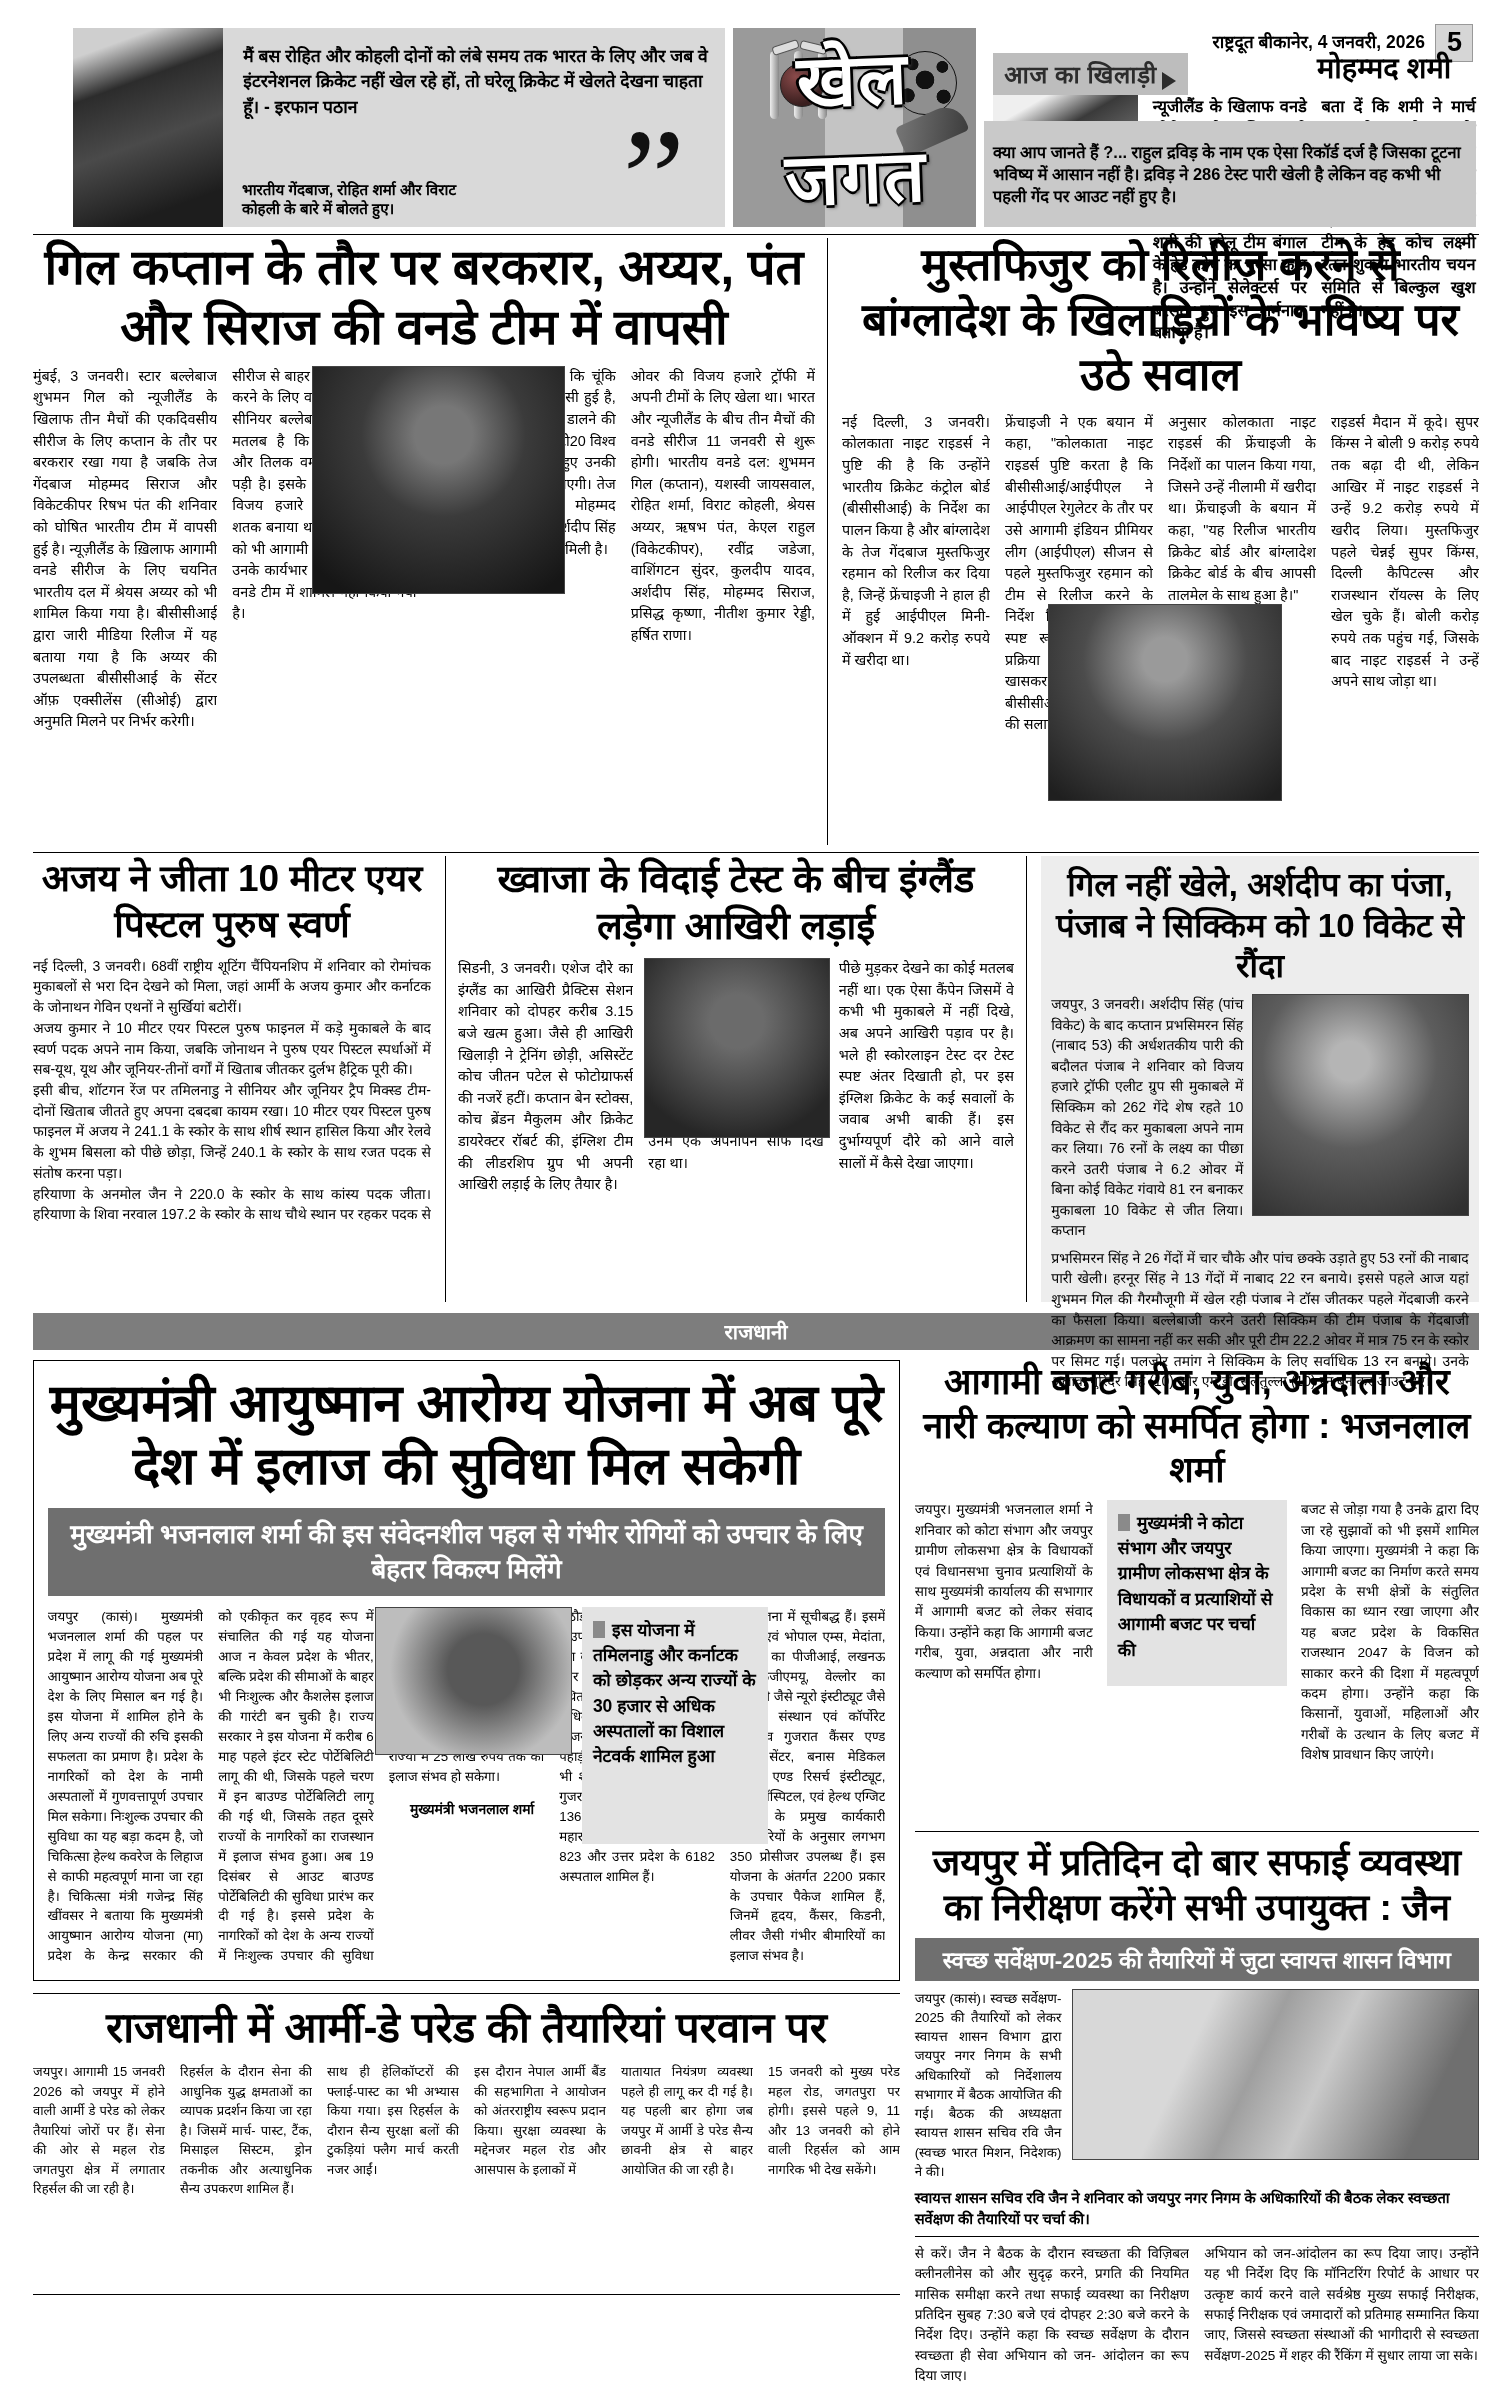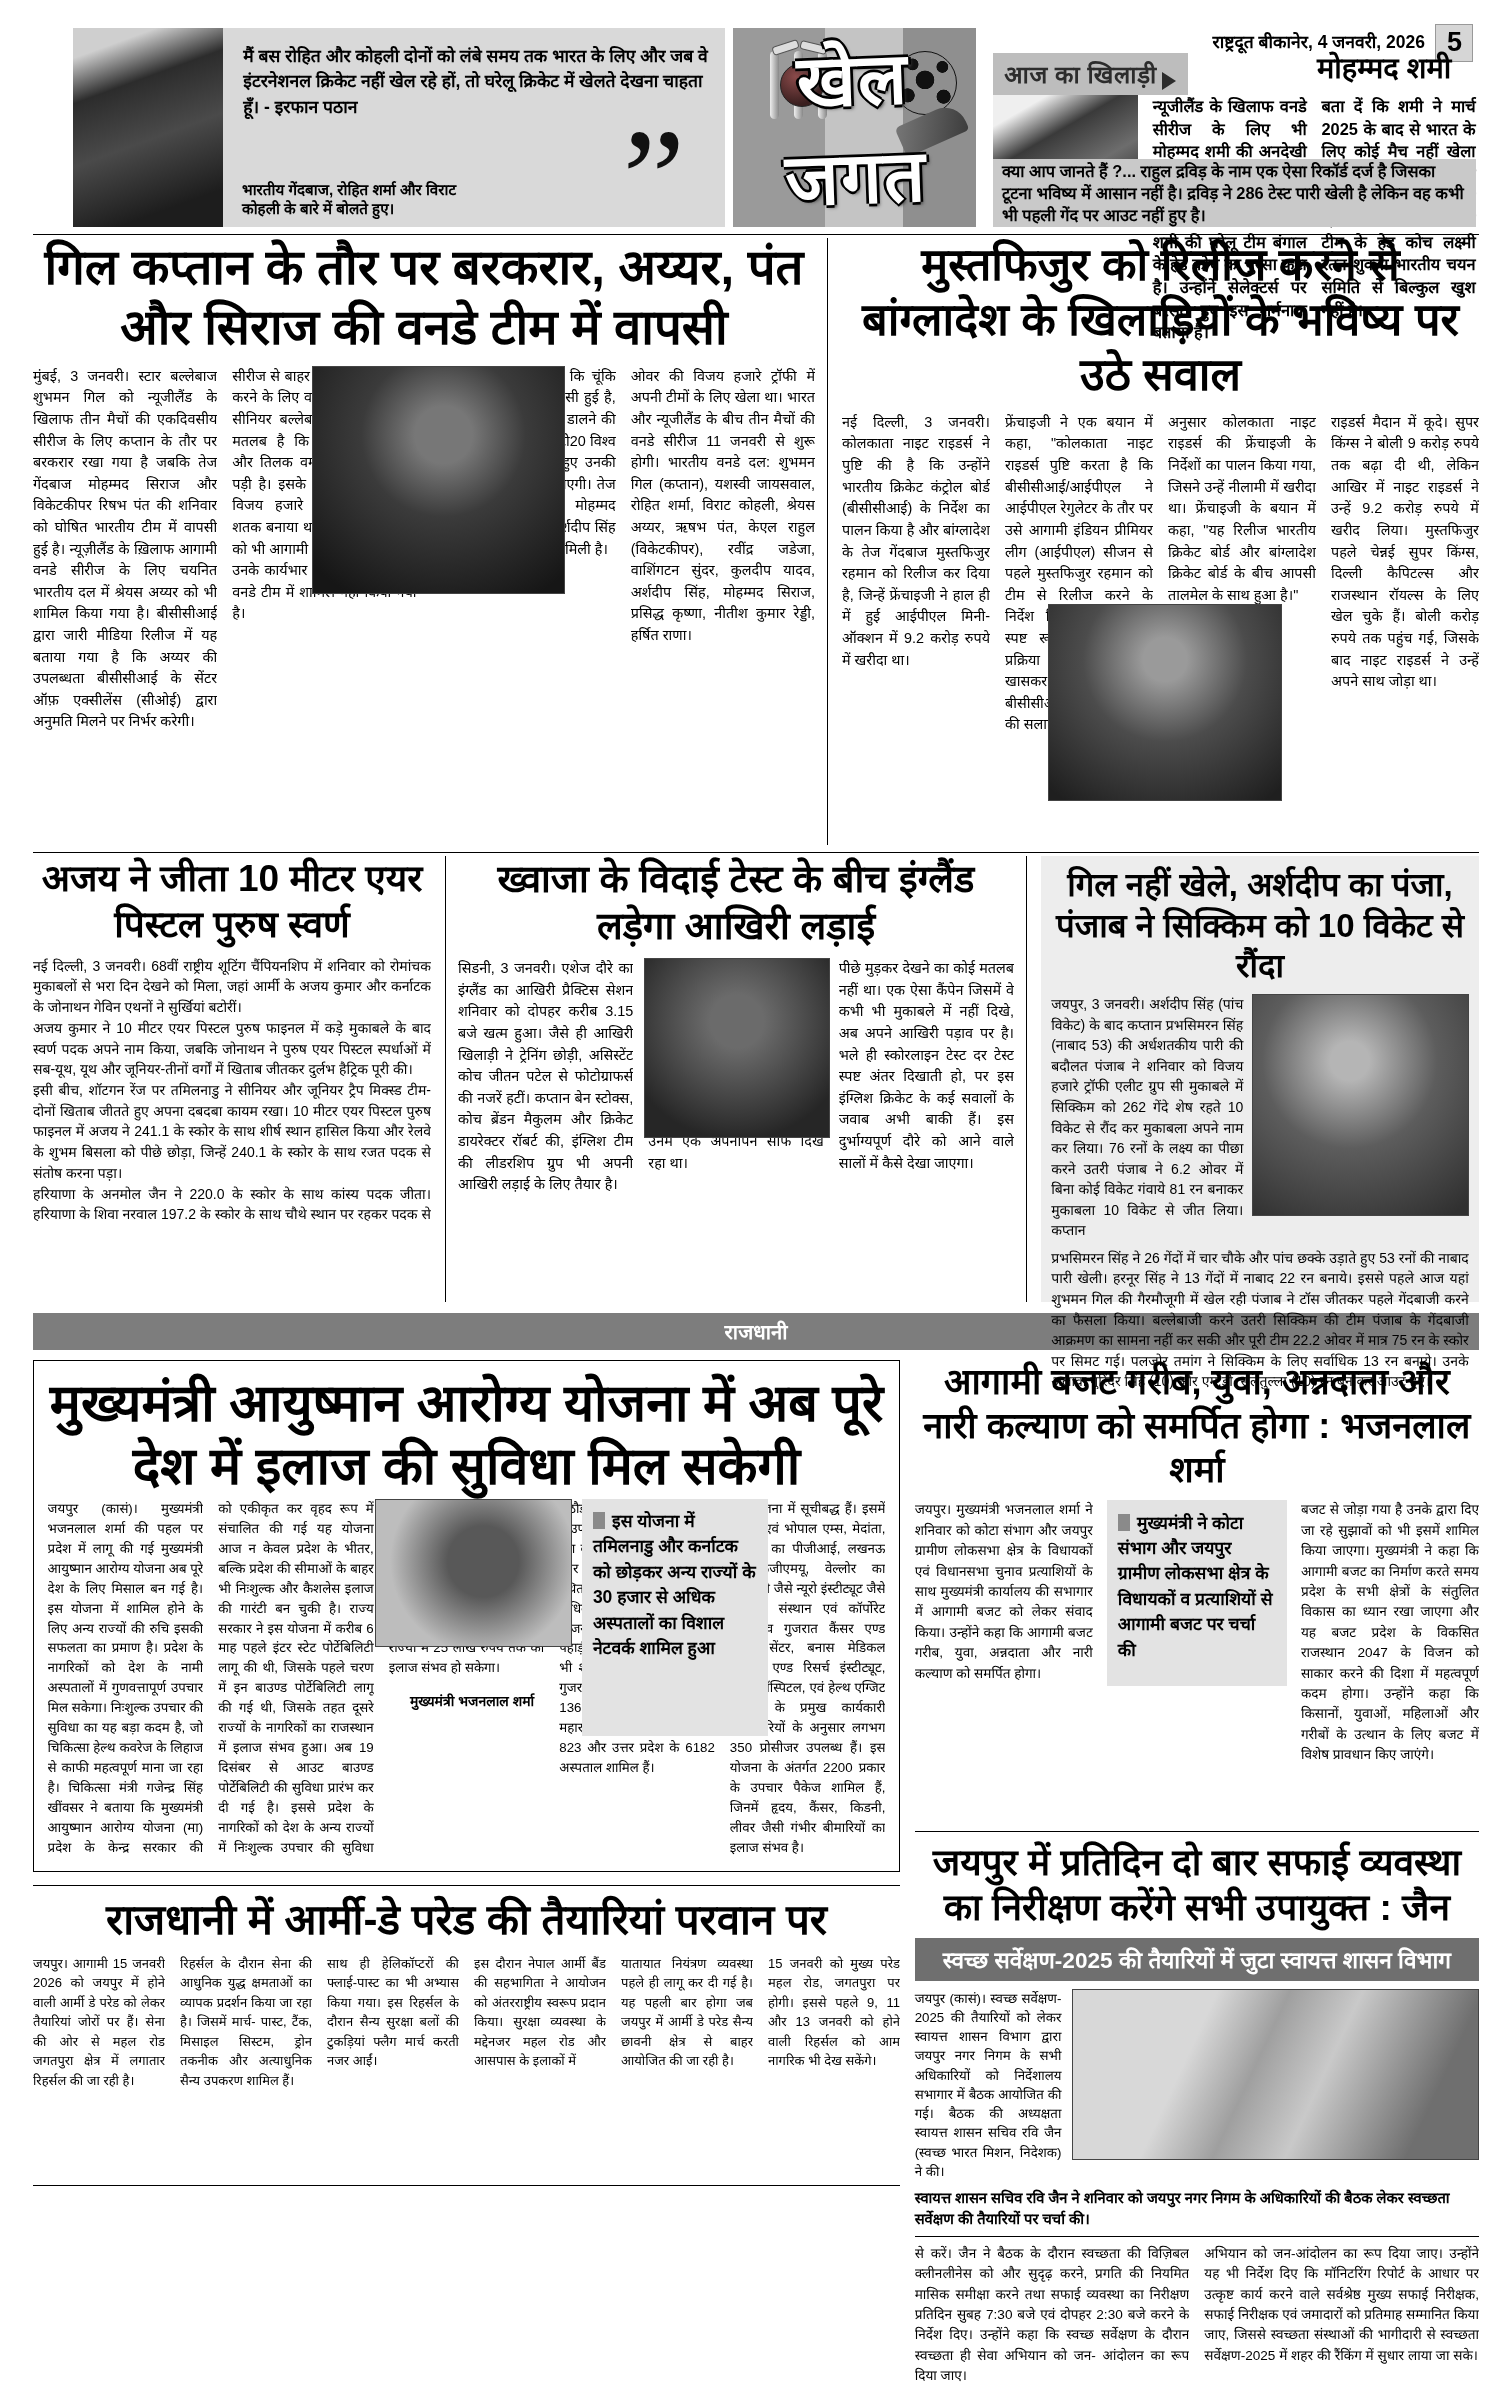--- a/index.html
+++ b/index.html
@@ -28,21 +28,21 @@
   .playerBox{flex:1;position:relative;padding:2.3px 3.4px 0 9px;}
   .dateline{position:absolute;right:54px;top:1.1px;font-size:17.5px;font-weight:bold;}
   .pageNum{position:absolute;right:5.6px;top:-4.5px;width:36px;height:36px;background:#d6d6d6;border:1.1px solid #999;font-size:27px;font-weight:bold;display:flex;align-items:center;justify-content:center;}
   .todayTag{display:inline-block;background:#bdbdbd;padding:4.5px 11.3px;position:relative;top:22.6px;}
   .todayTag span{font-size:24px;font-weight:bold;color:#2c2c2c;letter-spacing:0.6px;text-align:right;}
   .arrowIcon{display:inline-block;width:0;height:0;border-left:14.7px solid #2c2c2c;border-top:9.6px solid transparent;border-bottom:9.6px solid transparent;margin-left:5.6px;vertical-align:middle;}
   .playerName{position:absolute;left:333px;top:19px;font-size:29px;font-weight:bold;}
   .playerBody{position:absolute;left:9px;top:67px;right:3.4px;display:flex;gap:14.7px;}
   .playerPhoto{width:145px;height:128px;background:linear-gradient(150deg,#efefef 0 15%,#3a3a3a 35%,#6d6d6d 60%,#222 90%);flex:none;}
   .pbCol{flex:1;font-size:16.4px;font-weight:bold;line-height:1.38;}
-  .knowBand{position:absolute;left:9px;right:3.4px;bottom:0;background:#c9c9c9;padding:1px 9px;font-size:16.4px;font-weight:bold;line-height:1.35;}
+  .knowBand{position:absolute;left:0;right:3.4px;bottom:0;background:#c9c9c9;padding:20px 9px;font-size:16.4px;font-weight:bold;line-height:1.35;}
   
   .sec{border-top:1.7px solid #000;margin-top:6.8px;padding-top:3.4px;}
   .art{position:relative;}
   .hl{font-weight:bold;text-align:center;line-height:1.22;}
   .cols{display:flex;gap:15px;position:relative;}
   .cols .c{flex:1;font-size:14.4px;line-height:1.5;text-align:justify;overflow:hidden;}
   .ph{position:absolute;border:0.6px solid #444;background:linear-gradient(135deg,#4a4a4a,#808080 45%,#2f2f2f);}
   
   .sports{display:flex;gap:13.6px;height:607px;}
   .artGill{width:782px;border-right:1.1px solid #000;padding-right:12.4px;}
@@ -199,20 +199,21 @@
     </div>
   </div>
 
   <div class="band">राजधानी</div>
 
   <div class="city">
     <div class="cityL">
 
       <div class="art artAyu">
         <div class="hl">मुख्यमंत्री आयुष्मान आरोग्य योजना में अब पूरे देश में इलाज की सुविधा मिल सकेगी</div>
+        <div class="subhead">मुख्यमंत्री भजनलाल शर्मा की इस संवेदनशील पहल से गंभीर रोगियों को उपचार के लिए बेहतर विकल्प मिलेंगे</div>
         <div class="cols ayuBody">
           <div class="c">जयपुर (कासं)। मुख्यमंत्री भजनलाल शर्मा की पहल पर प्रदेश में लागू की गई मुख्यमंत्री आयुष्मान आरोग्य योजना अब पूरे देश के लिए मिसाल बन गई है। इस योजना में शामिल होने के लिए अन्य राज्यों की रुचि इसकी सफलता का प्रमाण है। प्रदेश के नागरिकों को देश के नामी अस्पतालों में गुणवत्तापूर्ण उपचार मिल सकेगा। निःशुल्क उपचार की सुविधा का यह बड़ा कदम है, जो चिकित्सा हेल्थ कवरेज के लिहाज से काफी महत्वपूर्ण माना जा रहा है। चिकित्सा मंत्री गजेन्द्र सिंह खींवसर ने बताया कि मुख्यमंत्री आयुष्मान आरोग्य योजना (मा) प्रदेश के केन्द्र सरकार की प्रधानमंत्री जन आरोग्य योजना (मा)</div>
           <div class="c">को एकीकृत कर वृहद रूप में संचालित की गई यह योजना आज न केवल प्रदेश के भीतर, बल्कि प्रदेश की सीमाओं के बाहर भी निःशुल्क और कैशलेस इलाज की गारंटी बन चुकी है। राज्य सरकार ने इस योजना में करीब 6 माह पहले इंटर स्टेट पोर्टेबिलिटी लागू की थी, जिसके पहले चरण में इन बाउण्ड पोर्टेबिलिटी लागू की गई थी, जिसके तहत दूसरे राज्यों के नागरिकों का राजस्थान में इलाज संभव हुआ। अब 19 दिसंबर से आउट बाउण्ड पोर्टेबिलिटी की सुविधा प्रारंभ कर दी गई है। इससे प्रदेश के नागरिकों को देश के अन्य राज्यों में निःशुल्क उपचार की सुविधा मिल सकेगी। इस पीड़ा को समझते हुए राज्य सरकार</div>
           <div class="c">ने एक ऐतिहासिक और जनहितकारी निर्णय लेते हुए आउटबाउंड पोर्टेबिलिटी के अंतर्गत देश के (तमिलनाडु और कर्नाटक को छोड़कर) अन्य राज्यों के पैनलबद्ध अस्पतालों में इलाज की सुविधा दी है। अन्य राज्यों में 25 लाख रुपये तक का इलाज संभव हो सकेगा।</div>
           <div class="c">राठौड़ ने बताया कि आउट बाउण्ड पोर्टेबिलिटी के अंतर्गत देश के विभिन्न राज्यों (तमिलनाडु और कर्नाटक को छोड़कर) में स्थित सरकारी और 14 हजार से अधिक निजी अस्पताल इस योजना में सूचीबद्ध हैं। इनमें पहाड़ी राज्यों के प्रमुख अस्पताल भी शामिल हैं। दिल्ली के 184, गुजरात के 2204, हरियाणा के 1366, मध्य प्रदेश के 1622, महाराष्ट्र के 1709, पंजाब के 823 और उत्तर प्रदेश के 6182 अस्पताल शामिल हैं।</div>
           <div class="c">इस योजना में सूचीबद्ध हैं। इसमें दिल्ली एवं भोपाल एम्स, मेदांता, चंडीगढ़ का पीजीआई, लखनऊ का केजीएमयू, वेल्लोर का सीएमसी जैसे न्यूरो इंस्टीट्यूट जैसे प्रतिष्ठित संस्थान एवं कॉर्पोरेट सेंटर, व गुजरात कैंसर एण्ड रिसर्च सेंटर, बनास मेडिकल कॉलेज एण्ड रिसर्च इंस्टीट्यूट, पारस हॉस्पिटल, एवं हेल्थ एग्जिट एजेंसी के प्रमुख कार्यकारी अधिकारियों के अनुसार लगभग 350 प्रोसीजर उपलब्ध हैं। इस योजना के अंतर्गत 2200 प्रकार के उपचार पैकेज शामिल हैं, जिनमें हृदय, कैंसर, किडनी, लीवर जैसी गंभीर बीमारियों का इलाज संभव है।</div>
           <div class="ph phAyu"></div>
           <div class="phAyuCap">मुख्यमंत्री भजनलाल शर्मा</div>
           <div class="hlBox hlAyu"><span class="sq"></span><span>इस योजना में तमिलनाडु और कर्नाटक को छोड़कर अन्य राज्यों के 30 हजार से अधिक अस्पतालों का विशाल नेटवर्क शामिल हुआ</span></div>
         </div>

